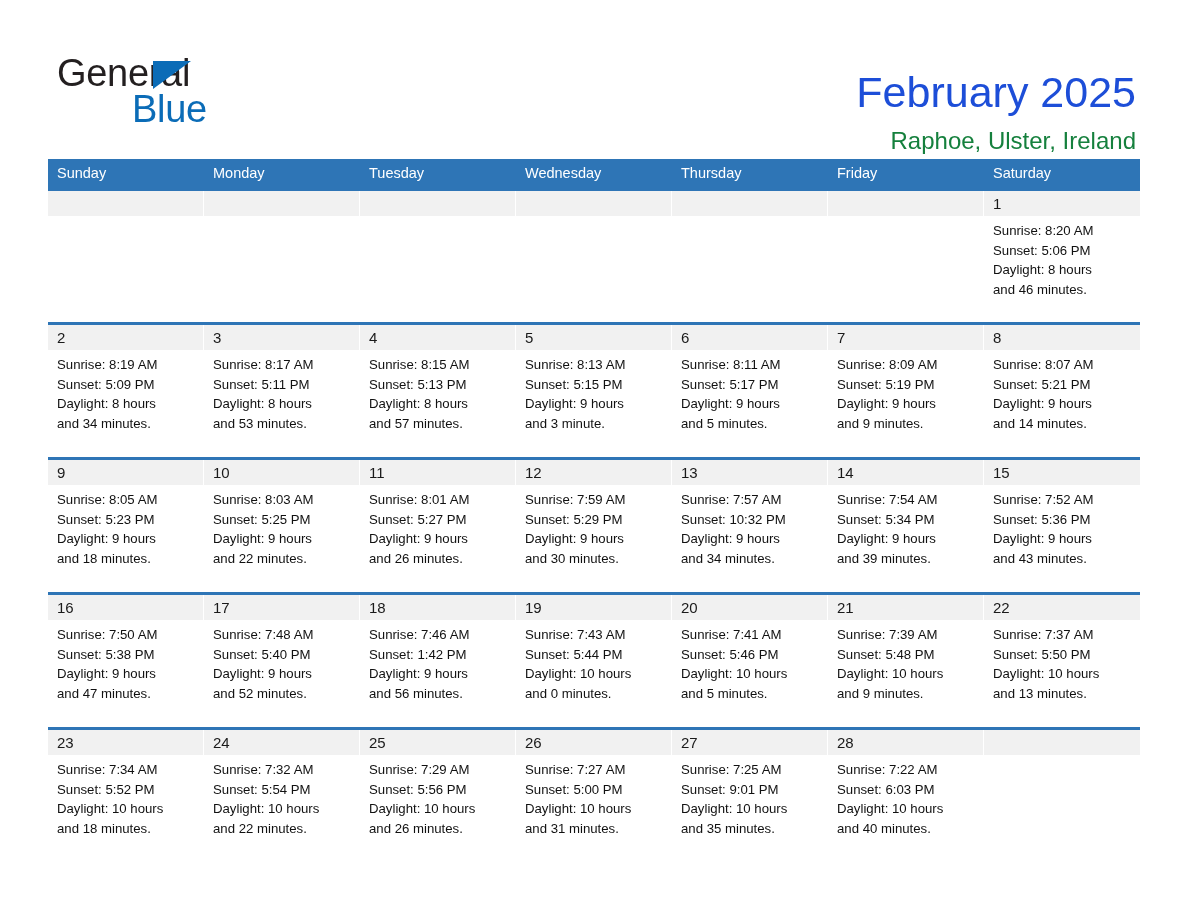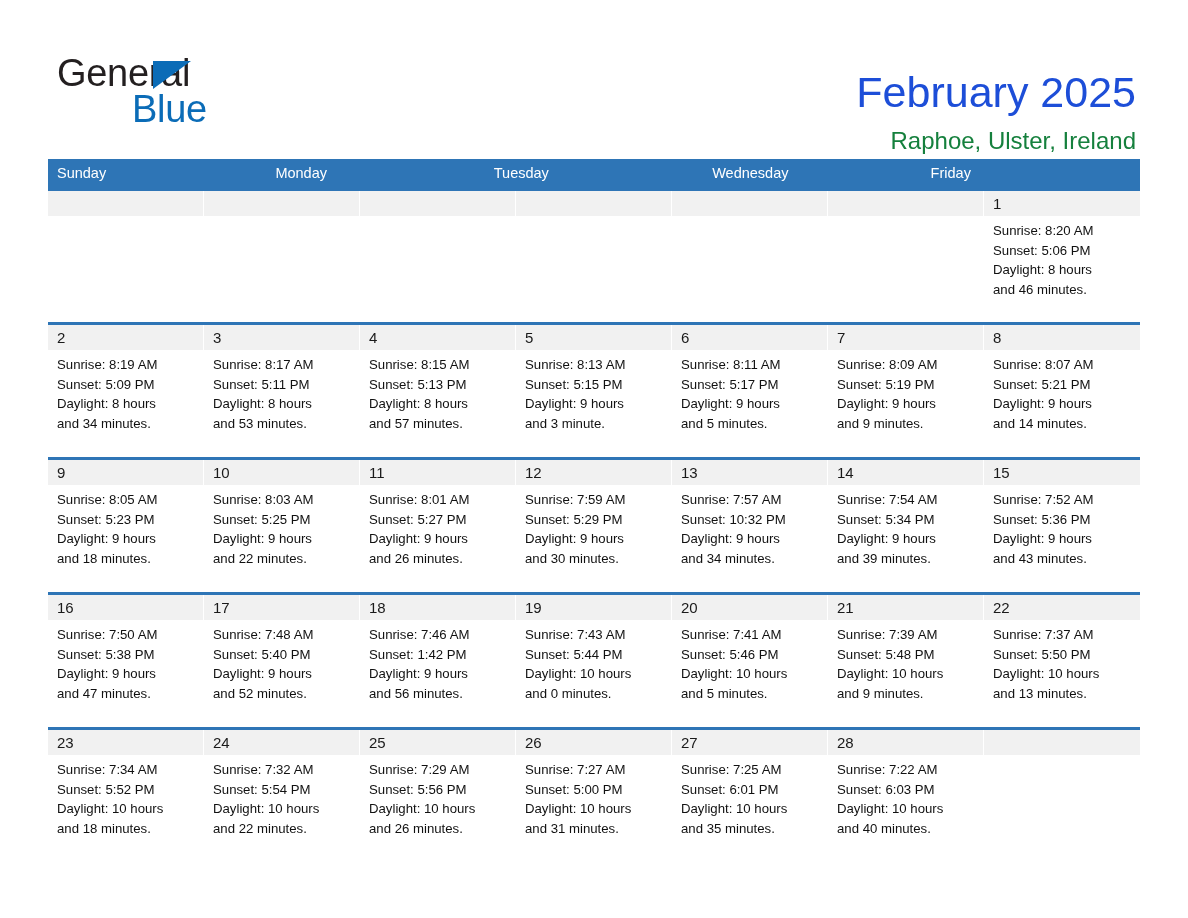--- a/index.html
+++ b/index.html
@@ -85,21 +85,21 @@
   
   .calendar {
     position: absolute;
     left: 48px;
     top: 159px;
     width: 1092px;
   }
 
   .weekdays {
     display: grid;
-    grid-template-columns: repeat(5, 1fr);
+    grid-template-columns: repeat(7, 1fr);
     background: #2e75b6;
     height: 29px;
   }
   .weekday {
     color: #ffffff;
     font-size: 14.5px;
     line-height: 29px;
     padding-left: 9px;
     white-space: nowrap;
   }
@@ -164,20 +164,21 @@
 
   </div>
 
   <div class="calendar">
 
     <div class="weekdays">
       <div class="weekday">Sunday</div>
       <div class="weekday">Monday</div>
       <div class="weekday">Tuesday</div>
       <div class="weekday">Wednesday</div>
+      <div class="weekday">Thursday</div>
       <div class="weekday">Friday</div>
       <div class="weekday">Saturday</div>
     </div>
 
     <div id="weeks-container">
         <div class="week first">
           <div class="cell empty">
             <div class="daynum-band"></div>
           </div>
           <div class="cell empty">
@@ -488,21 +489,21 @@
               <div>Daylight: 10 hours</div>
               <div>and 31 minutes.</div>
             </div>
           </div>
           <div class="cell">
             <div class="daynum-band">
               <div class="daynum">27</div>
             </div>
             <div class="details">
               <div>Sunrise: 7:25 AM</div>
-              <div>Sunset: 6:01 PM</div>
+              <div>Sunset: 9:01 PM</div>
               <div>Daylight: 10 hours</div>
               <div>and 35 minutes.</div>
             </div>
           </div>
           <div class="cell">
             <div class="daynum-band">
               <div class="daynum">28</div>
             </div>
             <div class="details">
               <div>Sunrise: 7:22 AM</div>

